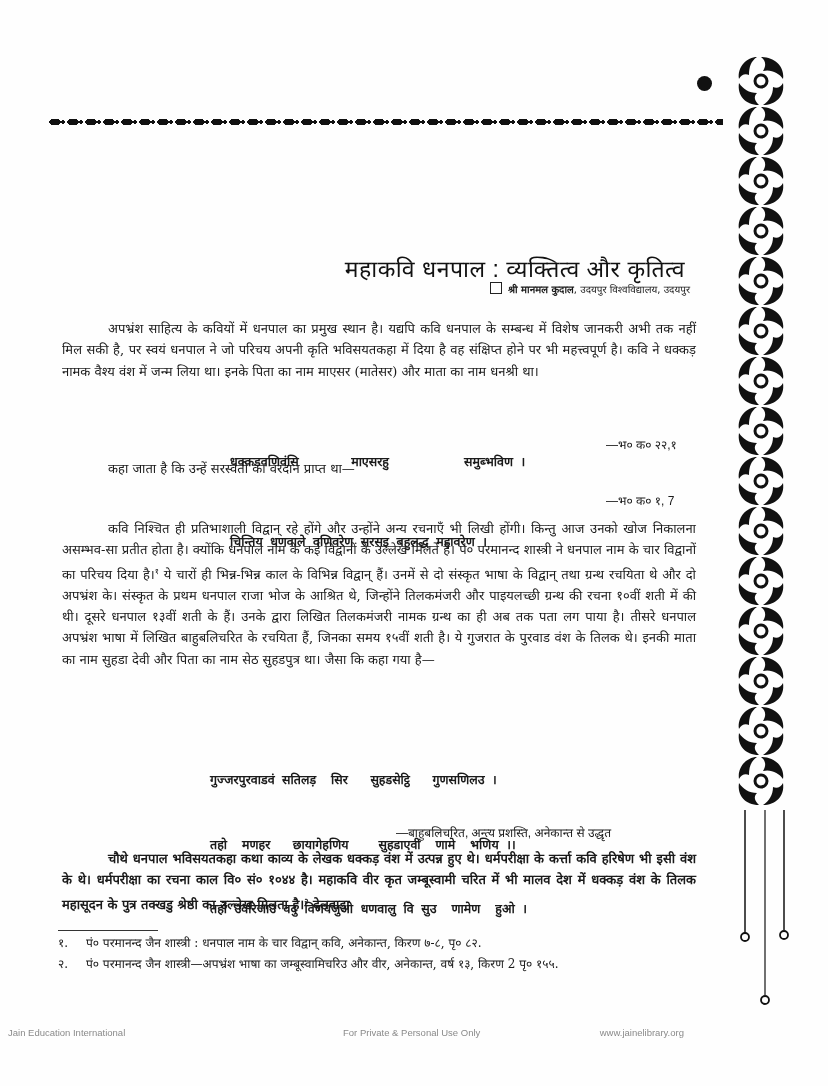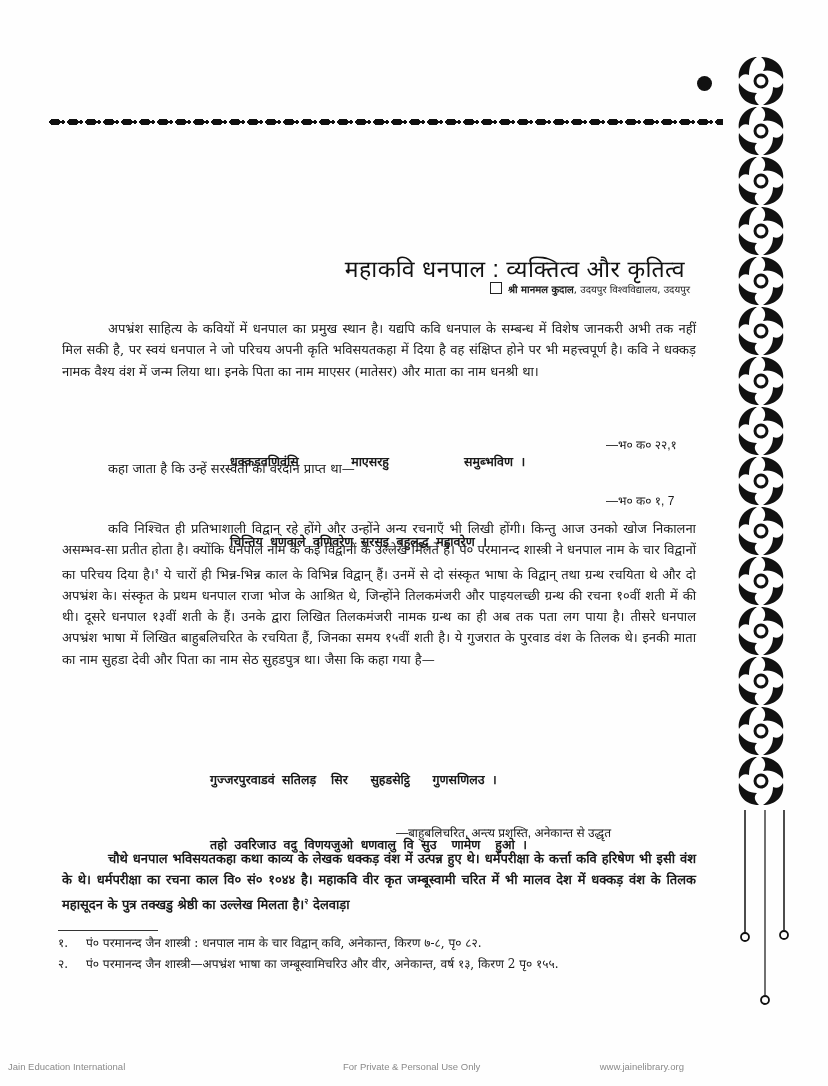--- a/index.html
+++ b/index.html
@@ -60,21 +60,21 @@
     }
     .footnotes {
       position: absolute; left: 58px; top: 933px; width: 640px;
       font-size: 12px; font-family: "DejaVu Serif", serif; line-height: 21px;
     }
     .fn { display: flex; }
     .fn .num { width: 28px; flex: 0 0 28px; }
     .fn .txt { flex: 1; }
 
     .page-footer {
-      position: absolute; top: 1061px; left: 0; width: 692px; height: 14px;
+      position: absolute; top: 1027px; left: 0; width: 692px; height: 14px;
       font-family: "Liberation Sans", sans-serif; font-size: 9.5px; color: #8a8a8a;
     }
     .page-footer span { position: absolute; }
   </style>
 </head>
 <body>
 
 <div class="dash-rule"></div>
 <div class="big-dot"></div>
 
@@ -136,20 +136,21 @@
   <div>चिन्तिय धणवाले वणिवरेण सरसइ बहुलद्ध महावरेण ।</div>
 </div>
 <div class="ref" style="left:606px; top:492px;">—भ० क० १, 7</div>
 
 <div class="body-text" style="top:518px;">
   <p><span>कवि निश्चित ही प्रतिभाशाली विद्वान् रहे होंगे और उन्होंने अन्य रचनाएँ भी लिखी होंगी। किन्तु आज उनको खोज निकालना असम्भव-सा प्रतीत होता है। क्योंकि धनपाल नाम के कई विद्वानों के उल्लेख मिलते हैं। पं० परमानन्द शास्त्री ने धनपाल नाम के चार विद्वानों का परिचय दिया है।</span><sup>१</sup><span> ये चारों ही भिन्न-भिन्न काल के विभिन्न विद्वान् हैं। उनमें से दो संस्कृत भाषा के विद्वान् तथा ग्रन्थ रचयिता थे और दो अपभ्रंश के। संस्कृत के प्रथम धनपाल राजा भोज के आश्रित थे, जिन्होंने तिलकमंजरी और पाइयलच्छी ग्रन्थ की रचना १०वीं शती में की थी। दूसरे धनपाल १३वीं शती के हैं। उनके द्वारा लिखित तिलकमंजरी नामक ग्रन्थ का ही अब तक पता लग पाया है। तीसरे धनपाल अपभ्रंश भाषा में लिखित बाहुबलिचरित के रचयिता हैं, जिनका समय १५वीं शती है। ये गुजरात के पुरवाड वंश के तिलक थे। इनकी माता का नाम सुहडा देवी और पिता का नाम सेठ सुहडपुत्र था। जैसा कि कहा गया है—</span></p>
 </div>
 
 <div class="verse" style="left:210px; top:728px;">
   <div>गुज्जरपुरवाडवं सतिलड़  सिर   सुहडसेट्ठि   गुणसणिलउ ।</div>
+  <div>तहो  मणहर   छायागेहणिय    सुहडाएवी  णामे  भणिय ।।</div>
   <div>तहो उवरिजाउ वदु विणयजुओ धणवालु वि सुउ  णामेण  हुओ ।</div>
 </div>
 <div class="ref" style="left:396px; top:816px;margin-top:8px;">—बाहुबलिचरित, अन्त्य प्रशस्ति, अनेकान्त से उद्धृत</div>
 
 <div class="body-text" style="top:848px;font-weight:bold;">
   <p><span>चौथे धनपाल भविसयतकहा कथा काव्य के लेखक धक्कड़ वंश में उत्पन्न हुए थे। धर्मपरीक्षा के कर्त्ता कवि हरिषेण भी इसी वंश के थे। धर्मपरीक्षा का रचना काल वि० सं० १०४४ है। महाकवि वीर कृत जम्बूस्वामी चरित में भी मालव देश में धक्कड़ वंश के तिलक महासूदन के पुत्र तक्खडु श्रेष्ठी का उल्लेख मिलता है।</span><sup>२</sup><span> देलवाड़ा</span></p>
 </div>
 
 <div class="footnote-rule"></div>
 <div class="footnotes">

